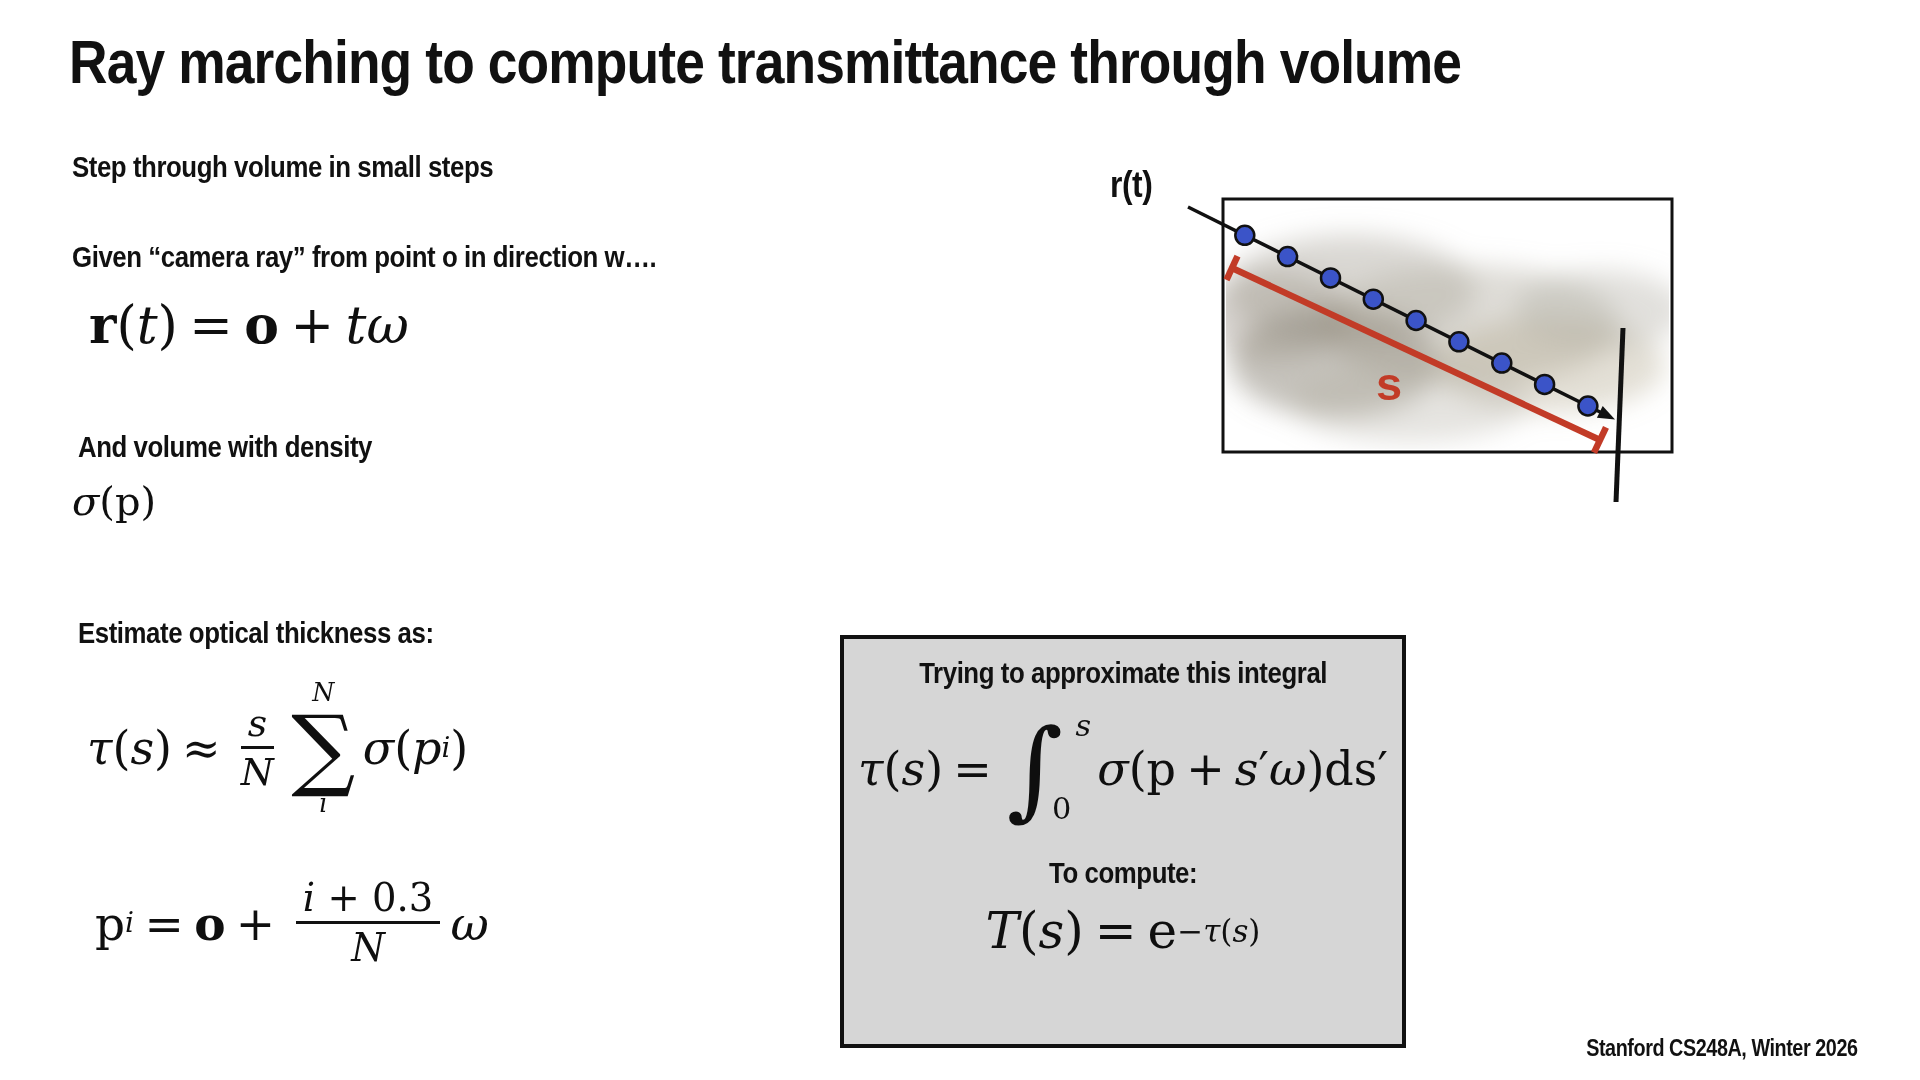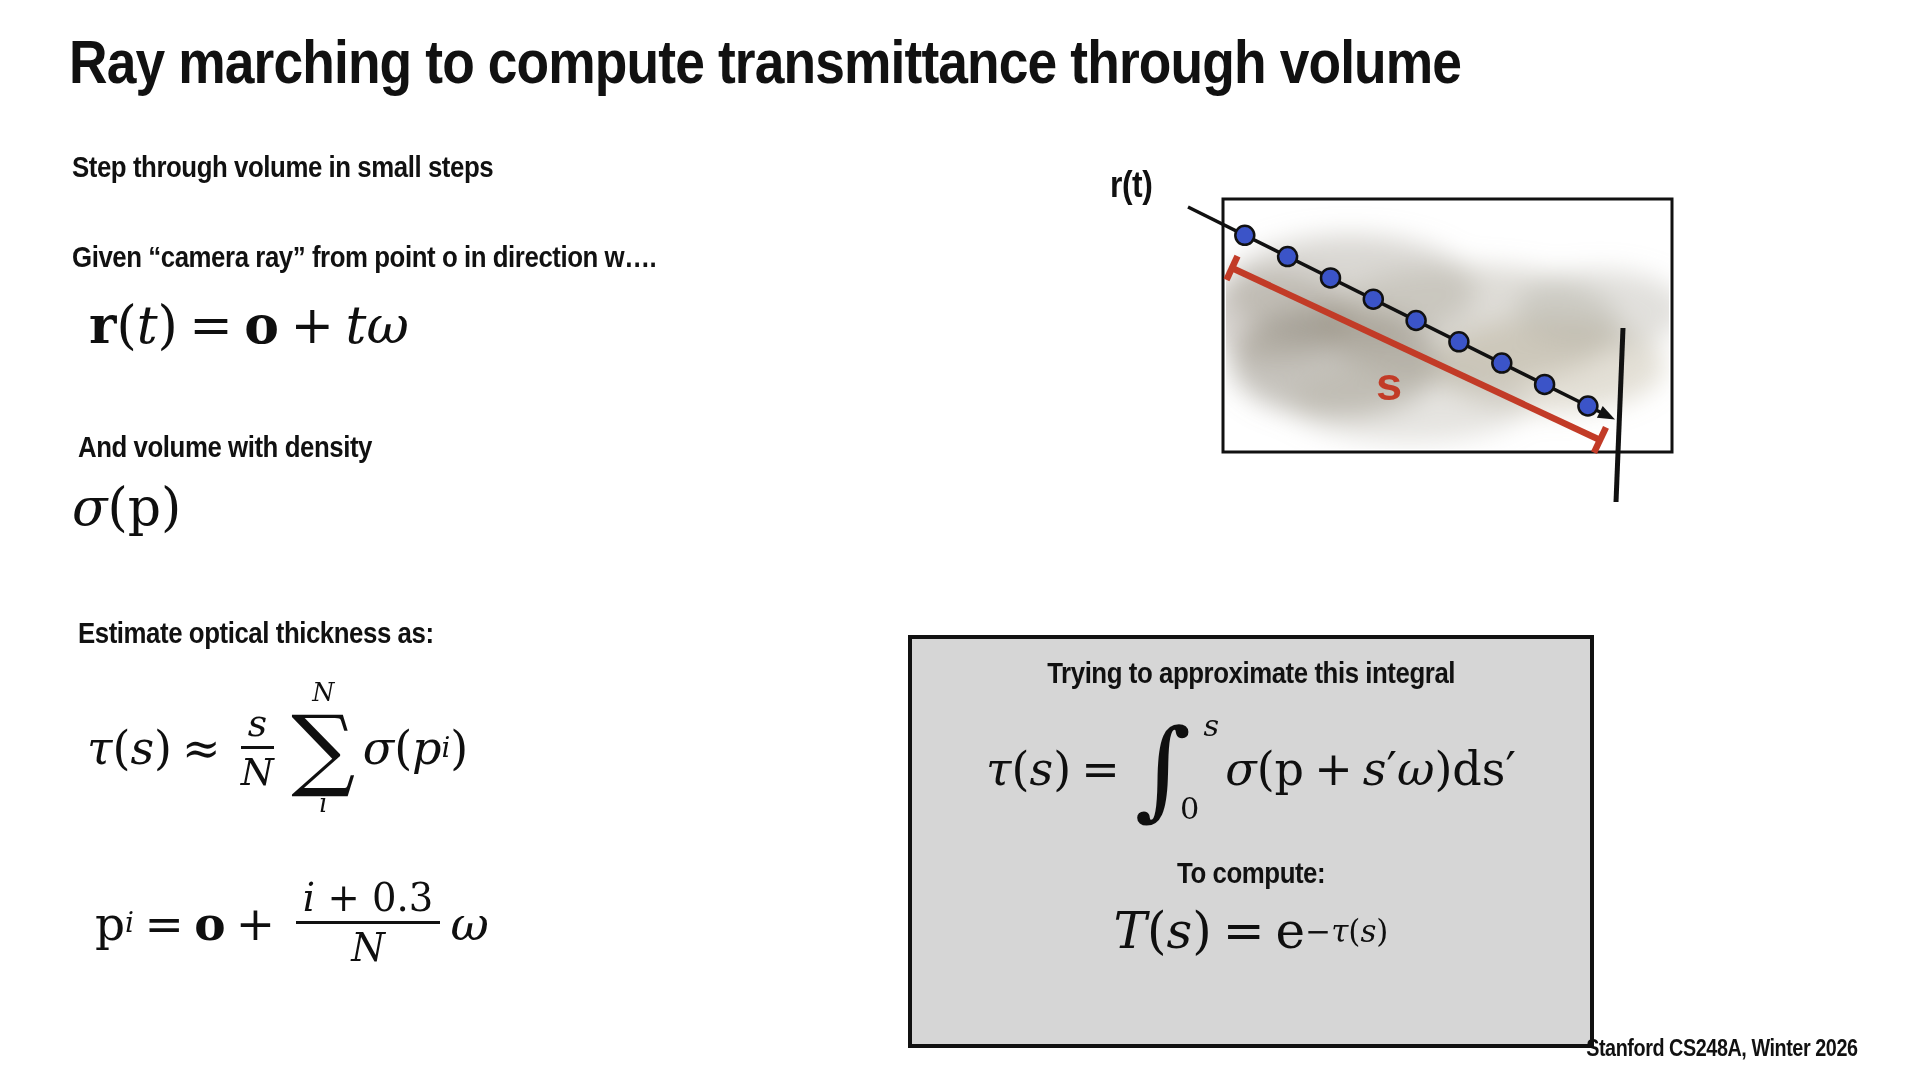--- a/index.html
+++ b/index.html
@@ -29,32 +29,32 @@
   .bigop { display:inline-flex; flex-direction:column; align-items:center; margin:0 .16em; line-height:1; }
   .bigop .lim { font-size:.55em; line-height:1.15; }
   .bigop .glyph { font-size:1.95em; line-height:.92; }
 
   .intwrap { position:relative; display:inline-block; margin:0 .2em 0 .1em; padding-right:.55em; }
   .int-glyph { font-size:2.35em; line-height:.82; display:inline-block; }
   .int-sup { position:absolute; top:-0.45em; right:-0.1em; font-size:.66em; }
   .int-sub { position:absolute; bottom:-0.35em; right:.55em; font-size:.66em; }
 
   .eq-ray   { left:70px;  top:299px; font-size:52px;margin-left:19px; }
-  .eq-sigma { left:72px;  top:481px; font-size:52px; }
+  .eq-sigma { left:72px;  top:481px; font-size:40px; }
   .eq-sum   { left:87px;  top:668px; font-size:46px; height:160px; display:flex; align-items:center; }
   .eq-pi    { left:95px;  top:868px; font-size:47px; height:110px; display:flex; align-items:center; }
 
   .txt-step     { left:72px; top:150px; }
   .txt-given    { left:72px; top:240px; }
   .txt-density  { left:78px; top:430px; }
   .txt-estimate { left:78px; top:616px; }
 
   .ray-label { left:1110px; top:164px; font-size:37px; }
 
-  .approx-box { left:908px; top:635px; width:686px; height:413px; background:#d6d6d6;
+  .approx-box { left:840px; top:635px; width:566px; height:413px; background:#d6d6d6;
                 border:4px solid #111; display:flex; flex-direction:column; align-items:center;
                 padding-top:17px; }
   .approx-box .cond { transform-origin:center top; }
   .box-title { font-size:30px; }
   .eq-int { font-size:46px; margin-top:14px; height:130px; display:flex; align-items:center; }
   .box-compute { font-size:30px; margin-top:22px; }
   .eq-T { font-size:50px; margin-top:16px; display:flex; align-items:center; }
 
   .footer { right:62px; top:1035px; font-size:23px; transform-origin:right top; text-align:right;
             position:absolute; }

